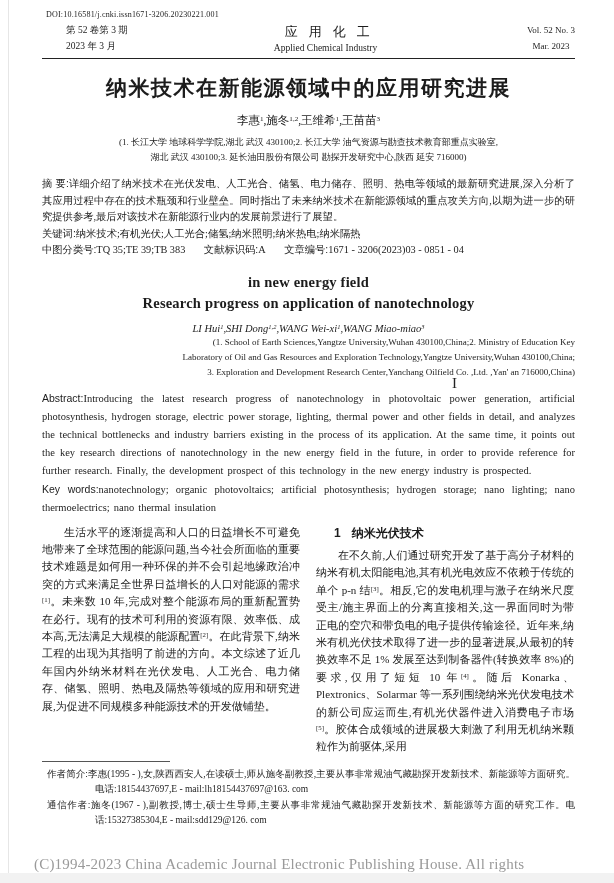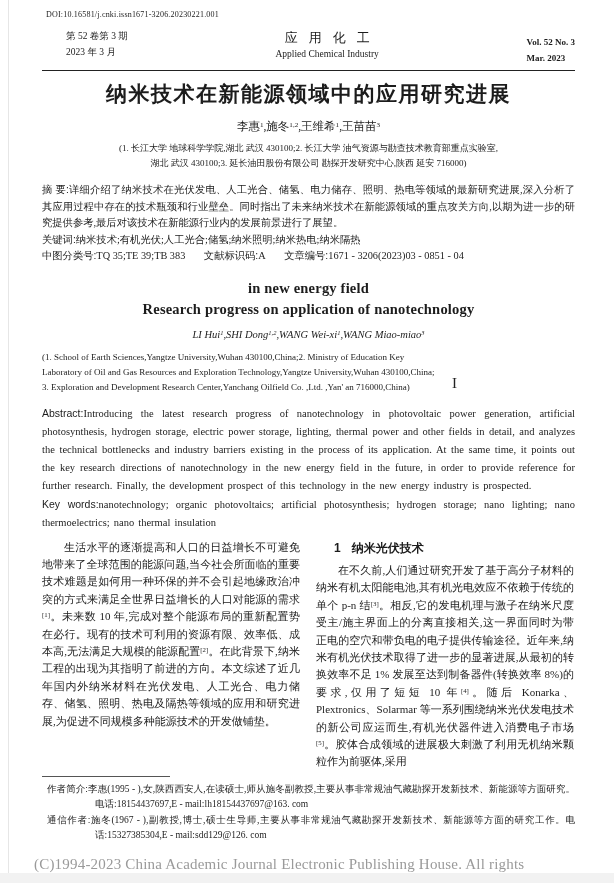--- a/index.html
+++ b/index.html
@@ -8,43 +8,43 @@
     font-family:"Liberation Serif","DejaVu Serif",serif;color:#1c1c1c;
     overflow:hidden;
   }
   .page-left-edge{position:absolute;left:8px;top:0;bottom:0;width:1px;background:#e6e6e6;}
   .content{position:absolute;left:42px;top:10px;width:533px;}
 
   
   .doi{font-size:8px;letter-spacing:.2px;padding-left:4px;}
   .header-grid{display:flex;justify-content:space-between;align-items:center;margin-top:3px;}
   .header-col-left{font-size:9.5px;line-height:16px;margin-left:24px;}
-  .header-col-center{text-align:center;}
+  .header-col-center{text-align:left;}
   .journal-cn{font-size:13px;letter-spacing:11px;padding-left:11px;}
   .journal-en{font-size:9.5px;margin-top:2px;}
-  .header-col-right{font-size:9px;line-height:16px;text-align:left;font-weight:700;margin-top:12px;}
+  .header-col-right{font-size:9px;line-height:16px;text-align:center;font-weight:400;}
   .header-rule{border-top:1.3px solid #222;margin-top:4px;}
 
   
   .cn-title{font-family:"Liberation Sans","DejaVu Sans",sans-serif;font-weight:700;
-    font-size:21px;letter-spacing:1.5px;text-align:center;margin-top:9px;}
+    font-size:21px;letter-spacing:1.5px;text-align:center;margin-top:15px;}
   .authors{text-align:center;font-size:11.5px;margin-top:11px;}
   sup{font-size:.62em;line-height:0;position:relative;top:-.45em;vertical-align:baseline;}
   .affil{ text-align:center;font-size:9px;line-height:15px;margin-top:7px;color:#222;}
 
   
   .cn-abs{margin-top:11px;font-size:10.3px;line-height:16.5px;text-align:justify;}
   .lbl{font-family:"Liberation Sans","DejaVu Sans",sans-serif;font-weight:400;}
   .meta-line{margin-top:0;}
   .meta-gap{margin-left:1.8em;}
 
   
   .en-title{font-weight:700;font-size:14.5px;text-align:center;line-height:21px;margin-top:13px;letter-spacing:.2px;}
   .en-authors{text-align:center;font-style:italic;font-size:10.5px;margin-top:9px;}
-  .en-affil{text-align:left;font-size:9px;line-height:15px;margin-top:10px;}
+  .en-affil{text-align:right;font-size:9px;line-height:15px;margin-top:1px;}
   .en-abs{margin-top:9px;font-size:10.5px;line-height:18px;text-align:justify;word-spacing:1.5px;}
   .en-abs p{margin:0;}
 
   
   .columns{display:flex;gap:16px;margin-top:7px;}
   .col{width:258px;font-size:11px;line-height:17.4px;text-align:justify;}
   .col p{margin:0;text-indent:2em;}
   .sec-heading{font-family:"Liberation Sans","DejaVu Sans",sans-serif;font-weight:700;
     font-size:12px;margin:1px 0 5px 18px;text-indent:0;}
   .sec-num{margin-right:11px;}

